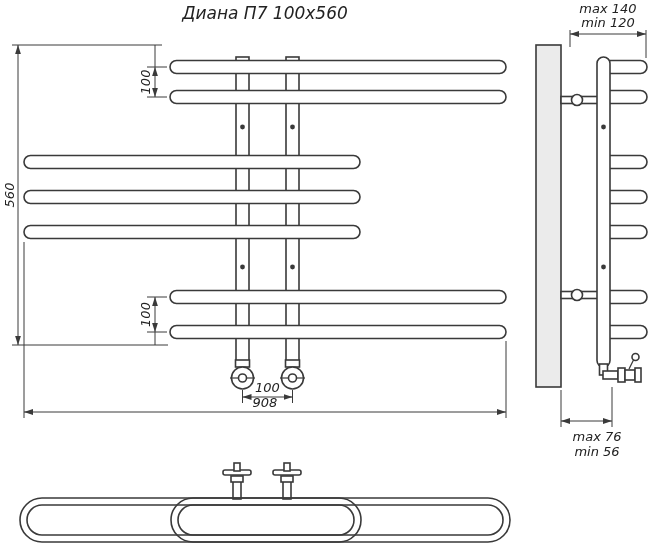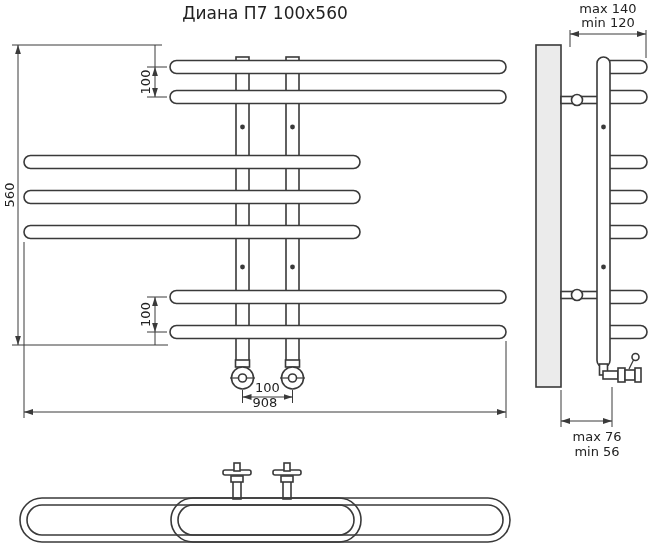--- a/index.html
+++ b/index.html
@@ -2,20 +2,21 @@
 <html><head>
 <meta charset="utf-8">
 <style>
   html,body{margin:0;padding:0;background:#ffffff;}
   .wrap{
     position:relative;
     width:650px;height:555px;
     background:#ffffff;
     font-family:"DejaVu Sans", "Liberation Sans", sans-serif;
     overflow:hidden;
+    font-style:italic;
   }
   svg{display:block;}
   .part{fill:#ffffff;stroke:#3a3a3a;stroke-width:1.6;}
   .plate{fill:#ebebeb;stroke:#3a3a3a;stroke-width:1.6;}
   .outline{fill:none;stroke:#3a3a3a;stroke-width:1.6;}
   .ln{stroke:#3a3a3a;stroke-width:1.2;fill:none;}
   .dot{fill:#3a3a3a;stroke:none;}
   .ext{stroke:#3a3a3a;stroke-width:1;fill:none;}
   .dim{stroke:#3a3a3a;stroke-width:1;fill:none;}
   .title-text{font-size:17px;fill:#222222;}

